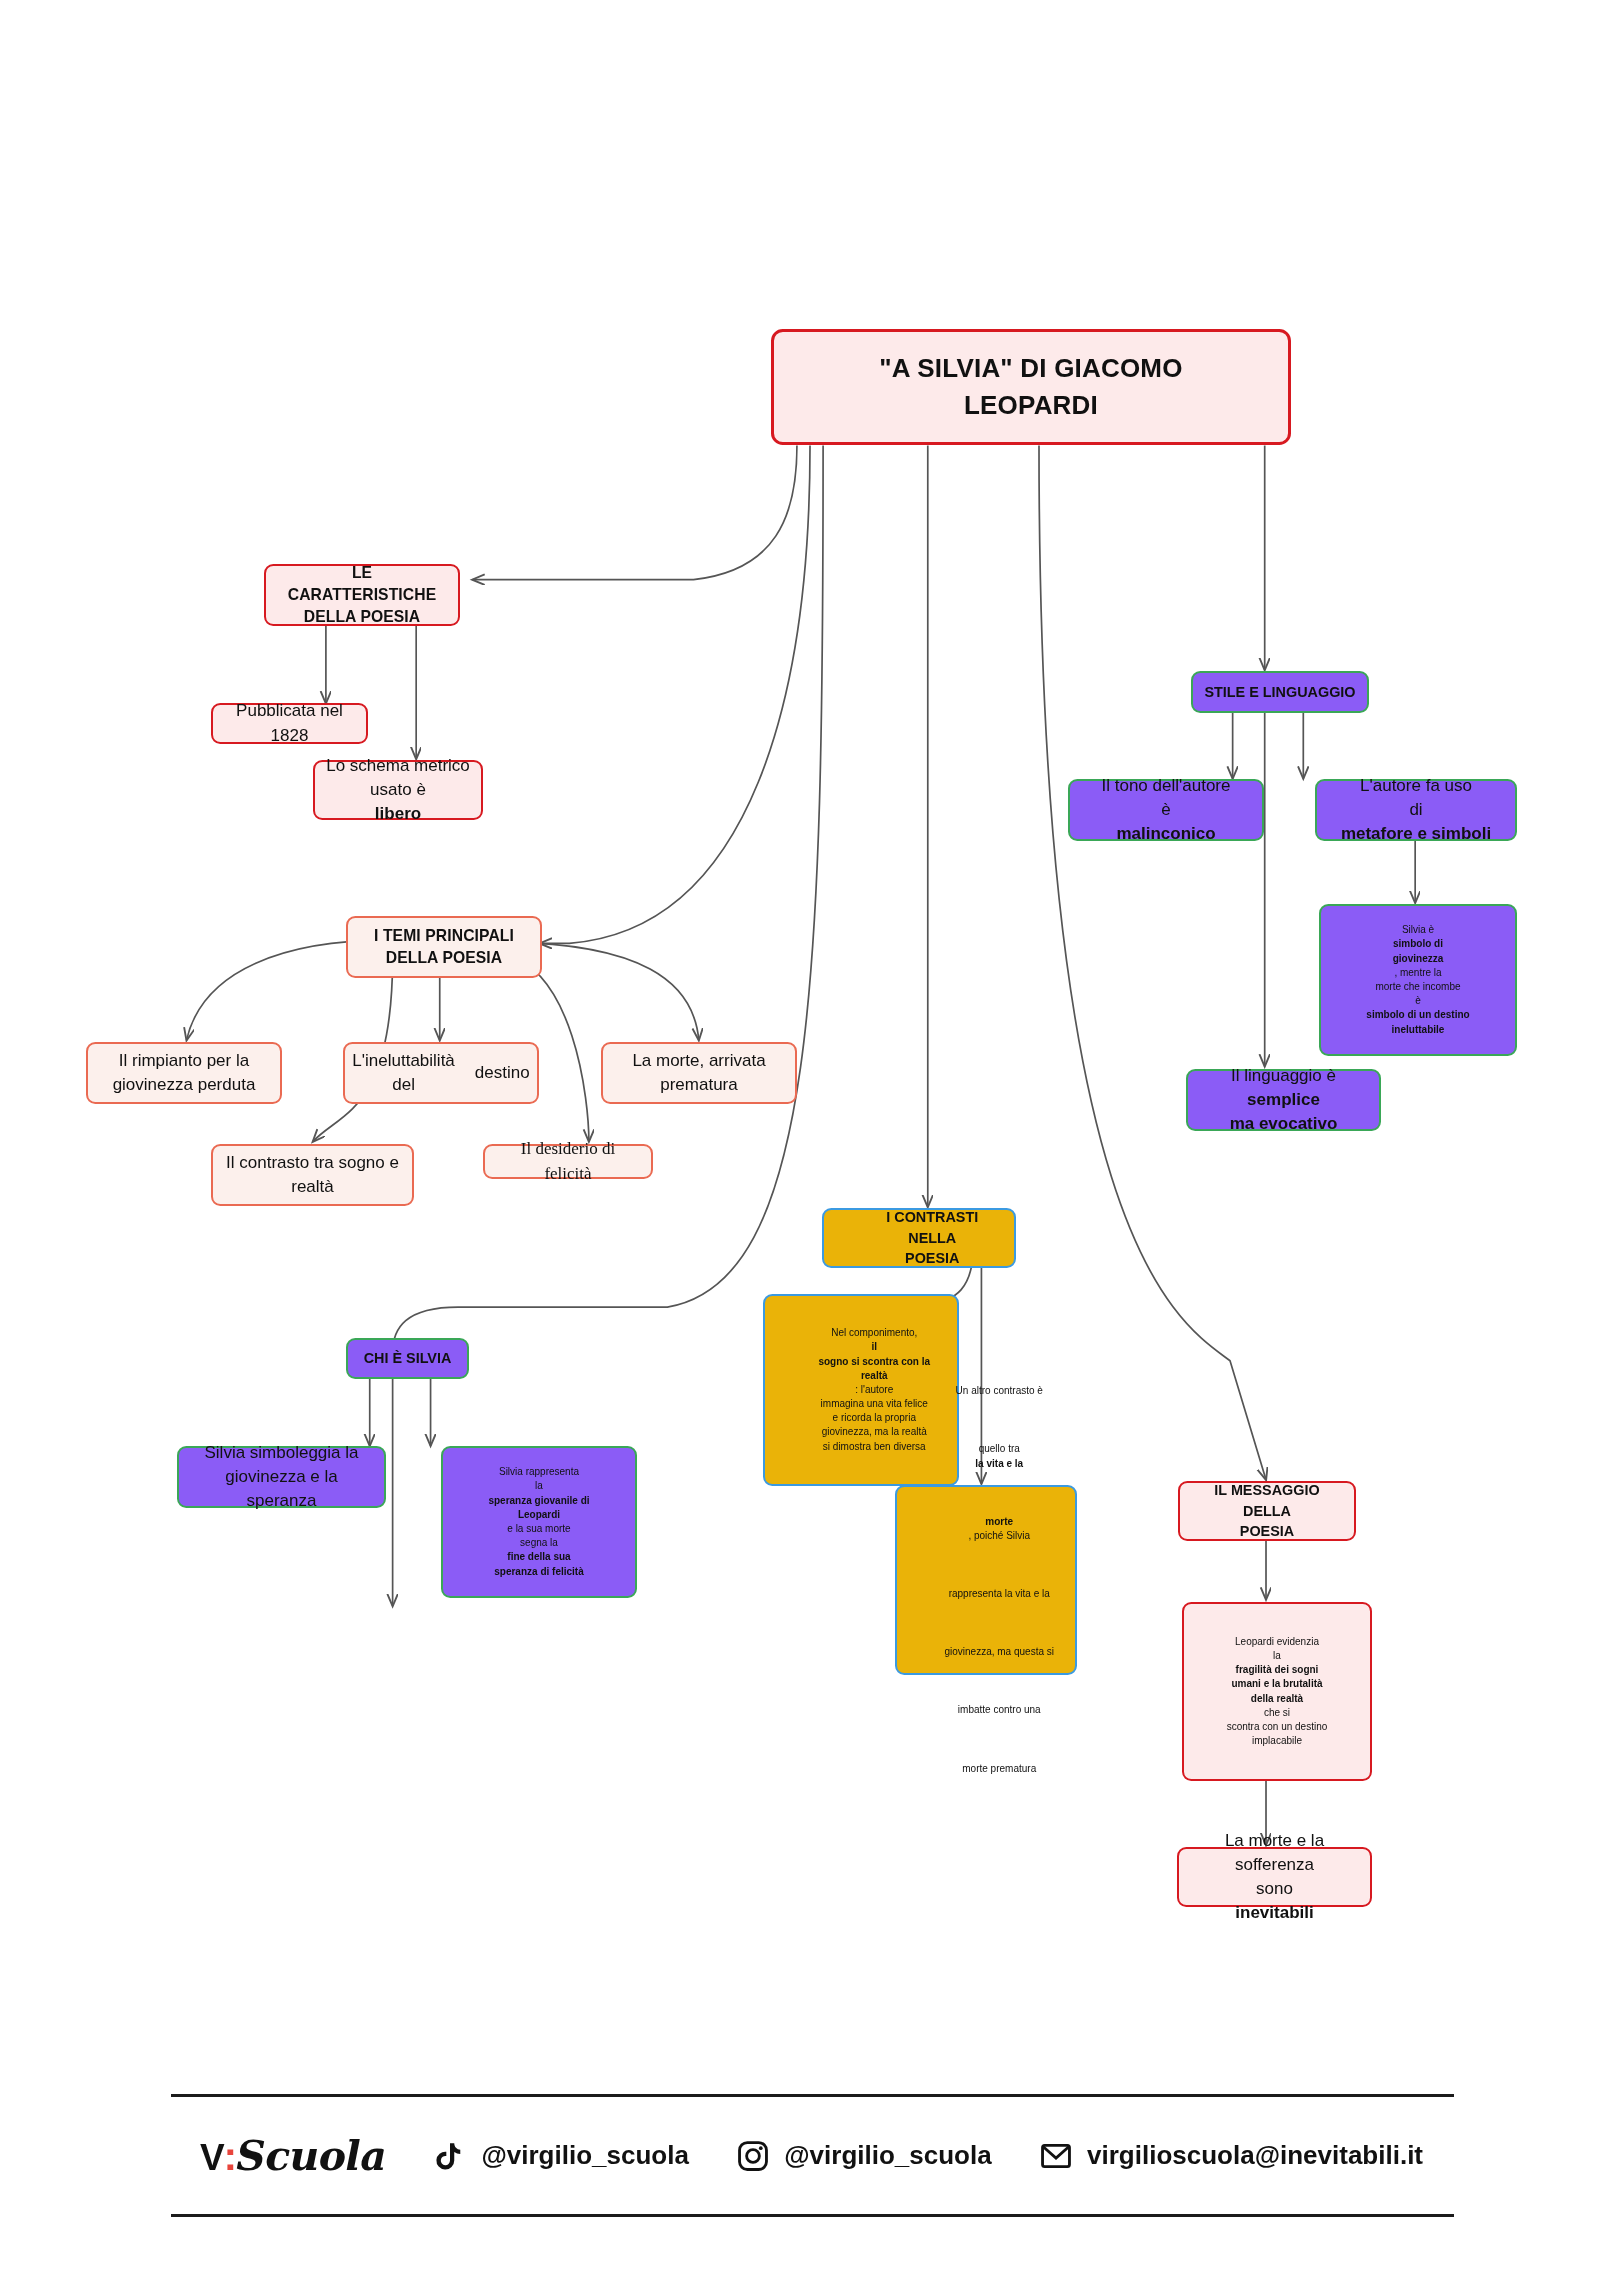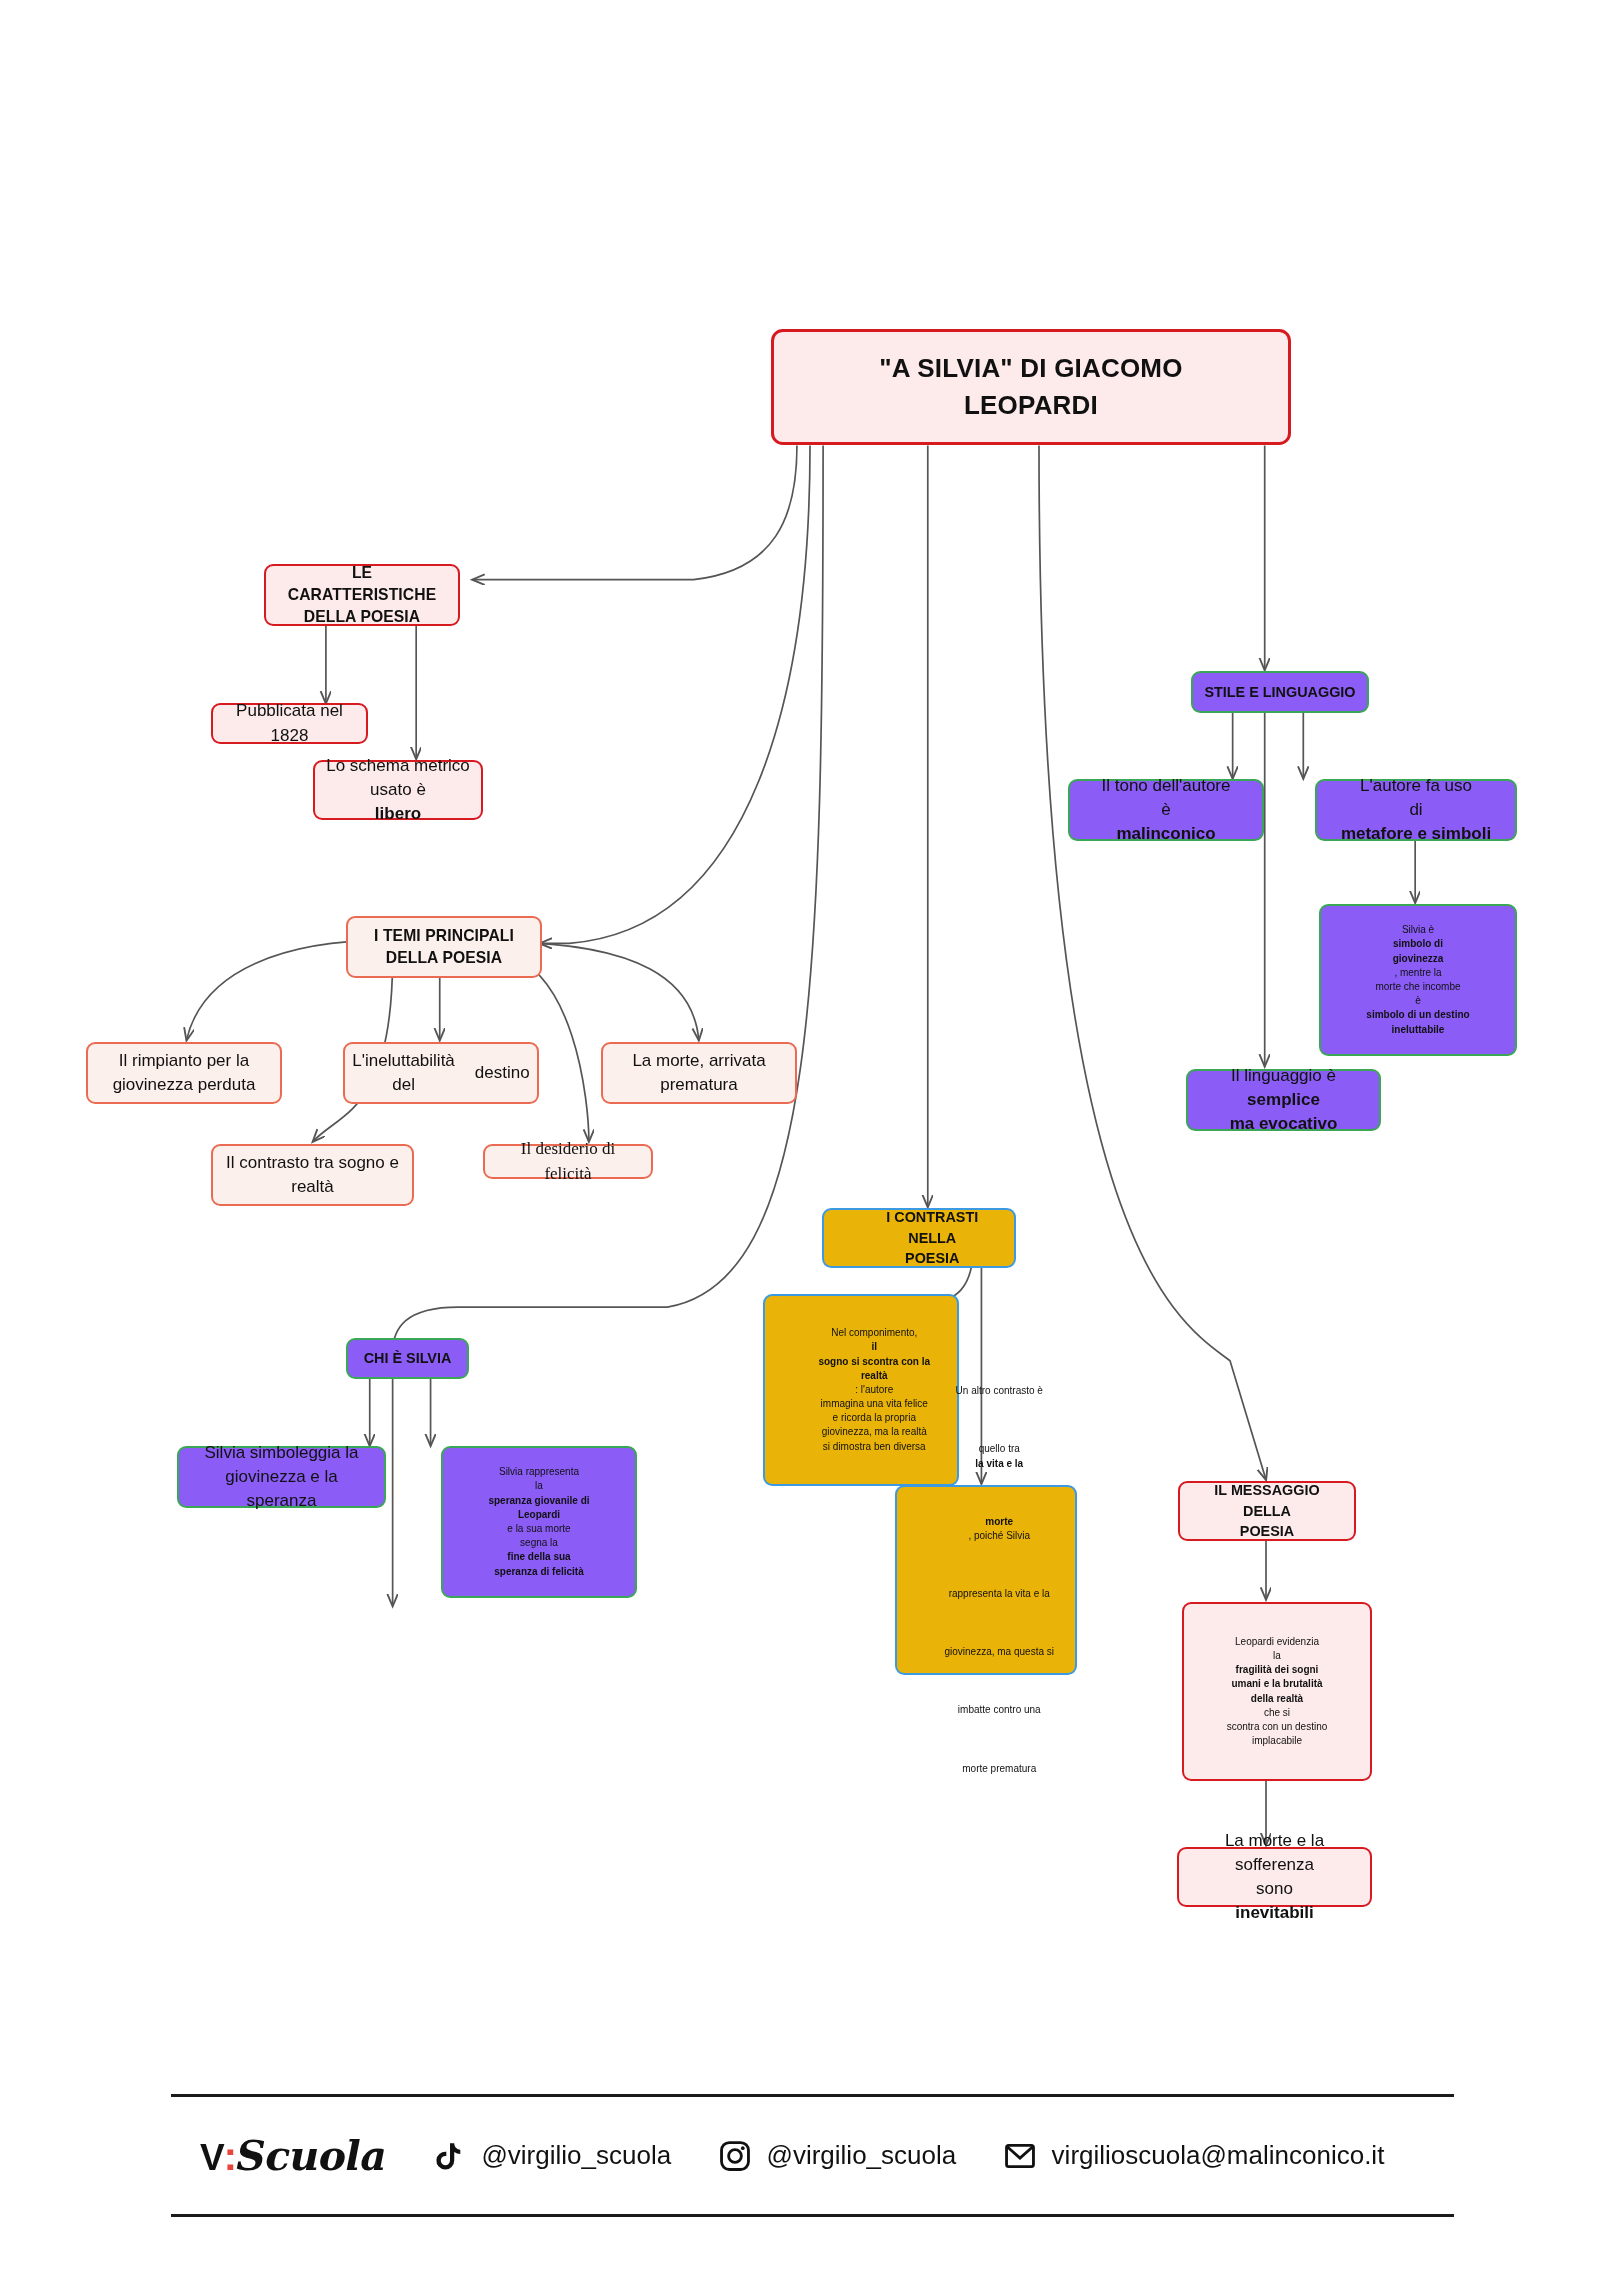--- a/index.html
+++ b/index.html
@@ -26,21 +26,21 @@
   
   #footer{position:absolute;left:171px;top:2094px;width:1283px;height:124px;}
   .rule{position:absolute;left:0;width:1283px;height:3.3px;background:#1b1b1b;}
   .rule.top{top:0;}
   .rule.bot{top:120px;}
   #footrow{position:absolute;left:0;top:3.3px;width:1283px;height:117px;display:flex;align-items:center;}
   .logo{font-family:"DejaVu Serif",serif;font-size:41px;font-weight:700;font-style:italic;letter-spacing:-0.7px;margin-left:29px;white-space:nowrap;}
   .logo .v{font-family:"Liberation Sans",sans-serif;font-style:normal;font-size:37px;letter-spacing:-1.3px;}
   .logo .colon{color:#e8453c;font-family:"Liberation Sans",sans-serif;font-style:normal;}
   .social{display:flex;align-items:center;margin-left:47px;white-space:nowrap;}
-  .social .txt{font-size:26px;font-weight:400;margin-left:14.4px;}
+  .social .txt{font-size:26px;font-weight:700;margin-left:14.4px;}
   .ico{width:34px;height:34px;flex:0 0 34px;}
 </style>
 </head>
 <body>
 
 <div id="canvas">
 
   <svg id="edges" viewBox="0 0 2479 3508">
     <defs>
       <marker id="ah" markerWidth="9" markerHeight="9" refX="7.2" refY="3.1" orient="auto">
@@ -248,20 +248,20 @@
           <circle cx="35" cy="13" r="2.6" fill="#111"></circle>
         </svg>
         <span class="txt">@virgilio_scuola</span>
       </div>
 
       <div class="social">
         <svg class="ico" viewBox="0 0 48 48">
           <rect x="5" y="9" width="38" height="30" rx="3" ry="3" fill="none" stroke="#111" stroke-width="4"></rect>
           <path d="M6 11 L24 27 L42 11" fill="none" stroke="#111" stroke-width="4"></path>
         </svg>
-        <span class="txt">virgilioscuola@malinconico.it</span>
+        <span class="txt">virgilioscuola@inevitabili.it</span>
       </div>
 
     </div>
   </div>
 
 </div>
 
 
 </body></html>

